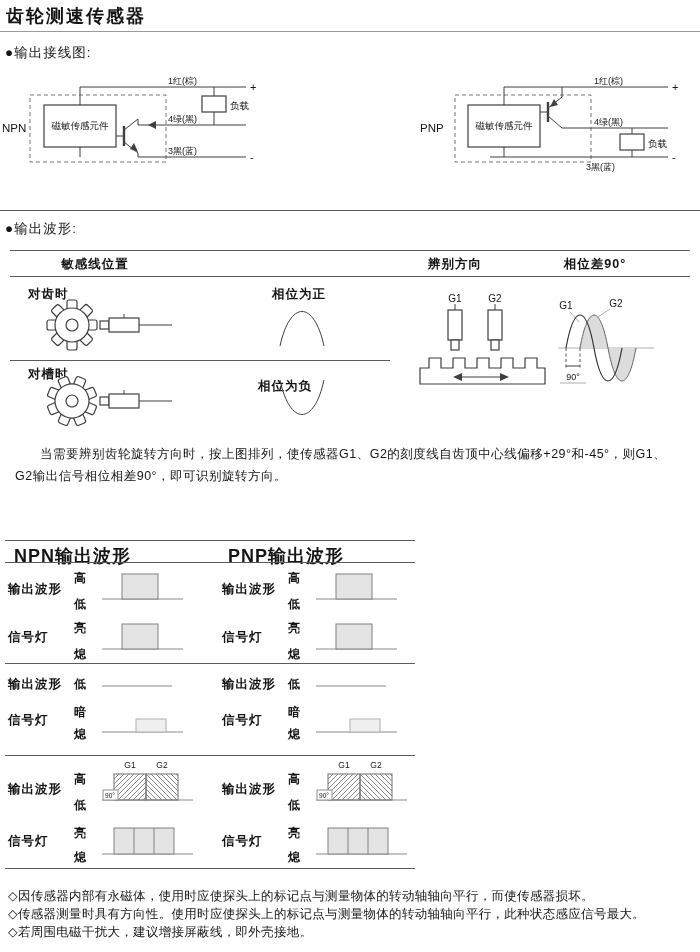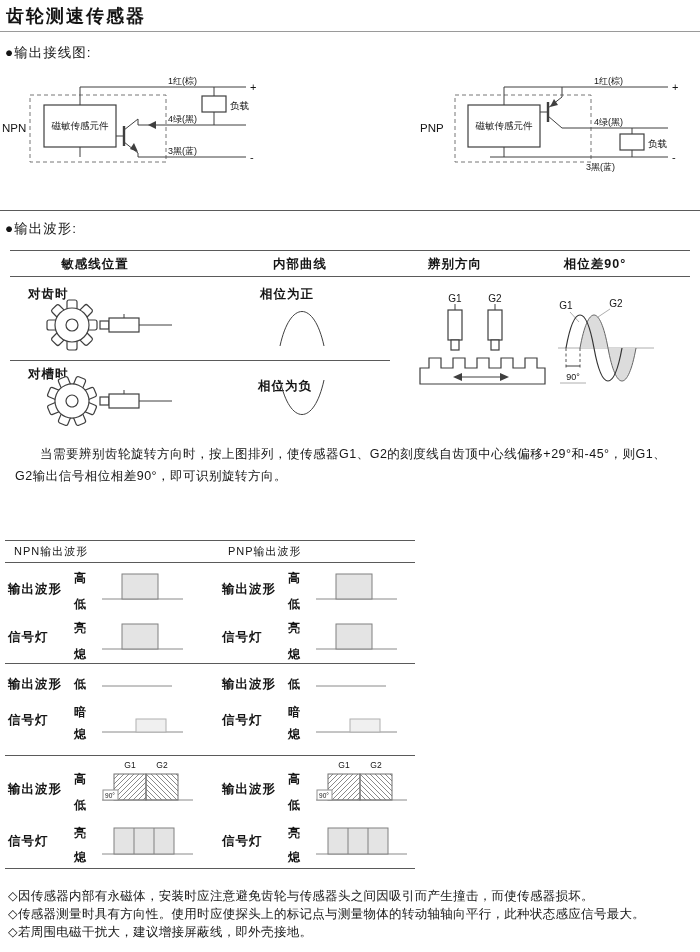--- a/index.html
+++ b/index.html
@@ -6,21 +6,21 @@
   #page{position:relative;width:700px;height:952px;background:#fff;overflow:hidden;
         font-family:"Liberation Sans","DejaVu Sans",sans-serif;color:#151515}
   .abs{position:absolute}
   .hline{position:absolute;height:1px;background:#5a5a5a}
   .hline.soft{background:#9a9a9a}
   .title{position:absolute;left:6px;top:4px;font-size:18px;font-weight:bold;letter-spacing:2px}
   .sec{position:absolute;font-size:13.5px;font-weight:normal;letter-spacing:1px}
   .th{position:absolute;font-size:12.5px;font-weight:bold;text-align:center;letter-spacing:1px}
   .rl{position:absolute;font-size:12.5px;font-weight:bold;letter-spacing:1px}
   .note{position:absolute;font-size:12.5px;line-height:1.75;text-indent:2em;letter-spacing:.5px}
-  .wft{position:absolute;font-size:11px;font-weight:normal;letter-spacing:1px}
+  .wft{position:absolute;font-size:18px;font-weight:bold;letter-spacing:1px}
   .lab{position:absolute;font-size:12.5px;font-weight:bold;letter-spacing:1px}
   .hl{position:absolute;font-size:12px;font-weight:bold}
   .fnote{position:absolute;font-size:12.5px;letter-spacing:.3px}
   svg{overflow:visible}
   svg text{font-family:inherit;fill:#151515}
   .ct{font-size:9px}
   .cm{font-size:9.5px}
   .cb{font-size:11.5px}
   .pm{font-size:11px}
   .mt{font-size:10px}
@@ -103,21 +103,20 @@
       <text x="586" y="98" class="ct">3黑(蓝)</text>
       <text x="672" y="89" class="pm">-</text>
     </g>
   </svg>
 
   <div class="hline" style="left:0;top:210px;width:700px"></div>
   <div class="sec" style="left:5px;top:220px">●输出波形:</div>
 
   <div class="hline" style="left:10px;top:250px;width:680px"></div>
   <div class="th" style="left:10px;top:256px;width:170px">敏感线位置</div>
-  <div class="th" style="left:215px;top:256px;width:170px">内部曲线</div>
   <div class="th" style="left:390px;top:256px;width:130px">辨别方向</div>
   <div class="th" style="left:530px;top:256px;width:130px">相位差90°</div>
   <div class="hline" style="left:10px;top:276px;width:680px"></div>
 
   <div class="rl" style="left:28px;top:286px">对齿时</div>
   <svg class="abs" style="left:42px;top:294px" width="145" height="62" viewBox="0 0 145 62">
     <g transform="translate(30,31)">
       <g class="shape">
         <rect x="14" y="-5" width="11" height="10" rx="2"></rect>
         <rect x="14" y="-5" width="11" height="10" rx="2" transform="rotate(45)"></rect>
@@ -131,21 +130,21 @@
       <circle r="17" class="shape"></circle>
       <circle r="6" class="shape"></circle>
     </g>
     <g>
       <rect x="58" y="27" width="9" height="8" class="shape"></rect>
       <rect x="67" y="24" width="30" height="14" class="shape"></rect>
       <path d="M82,20 V24" class="ln"></path>
       <path d="M97,31 H130" class="ln"></path>
     </g>
   </svg>
-  <div class="rl" style="left:260px;top:286px">相位为正</div>
+  <div class="rl" style="left:272px;top:286px">相位为正</div>
   <svg class="abs" style="left:272px;top:300px" width="60" height="52" viewBox="0 0 60 52">
     <path d="M8,46 C18,0 42,0 52,46" class="ln"></path>
   </svg>
 
   <div class="hline" style="left:10px;top:360px;width:380px"></div>
 
   <div class="rl" style="left:28px;top:366px">对槽时</div>
   <svg class="abs" style="left:42px;top:370px" width="145" height="62" viewBox="0 0 145 62">
     <g transform="translate(30,31) rotate(22.5)">
       <g class="shape">
@@ -331,17 +330,17 @@
   <div class="hl" style="left:288px;top:849px">熄</div>
   <svg class="abs" style="left:314px;top:818px" width="95" height="44" viewBox="0 0 95 44">
     <line x1="2" y1="36" x2="93" y2="36" class="base"></line>
     <rect x="14" y="10" width="60" height="26" class="pulse"></rect>
     <line x1="34" y1="10" x2="34" y2="36" stroke="#808080"></line>
     <line x1="54" y1="10" x2="54" y2="36" stroke="#808080"></line>
   </svg>
 
   <div class="hline" style="left:5px;top:868px;width:410px"></div>
 
-  <div class="fnote" style="left:8px;top:888px">◇因传感器内部有永磁体，安装时应注意避免齿轮与传感器头之间因吸引而产生撞击，而使传感器损坏。</div>
+  <div class="fnote" style="left:8px;top:888px">◇因传感器内部有永磁体，使用时应使探头上的标记点与测量物体的转动轴轴向平行，而使传感器损坏。</div>
   <div class="fnote" style="left:8px;top:906px">◇传感器测量时具有方向性。使用时应使探头上的标记点与测量物体的转动轴轴向平行，此种状态感应信号最大。</div>
   <div class="fnote" style="left:8px;top:924px">◇若周围电磁干扰大，建议增接屏蔽线，即外壳接地。</div>
 
 </div>
 
 </body></html>

